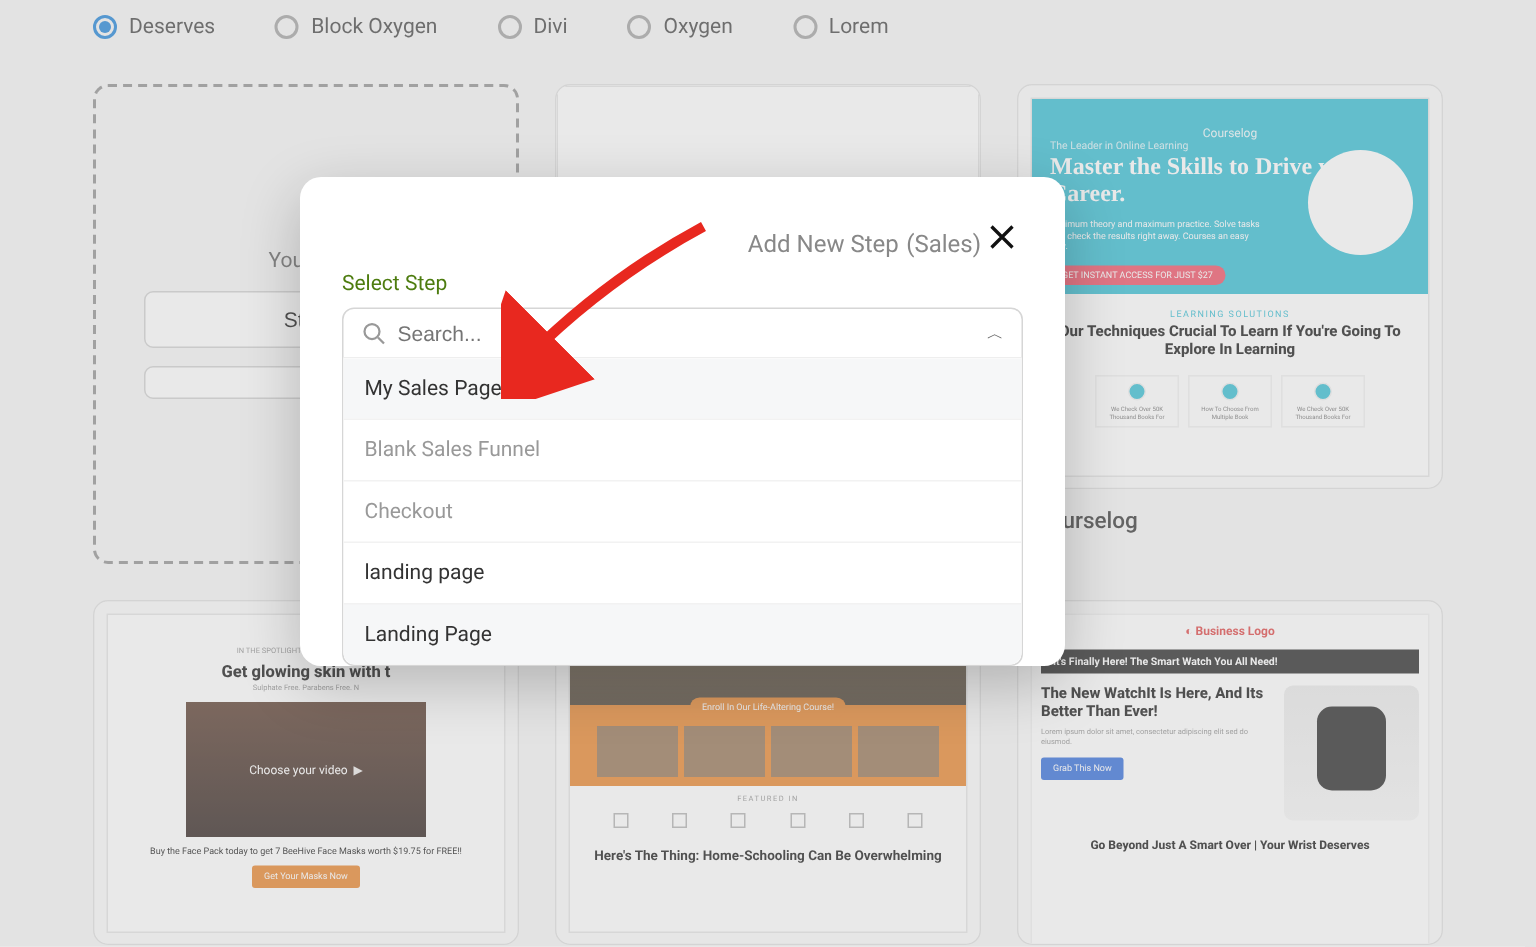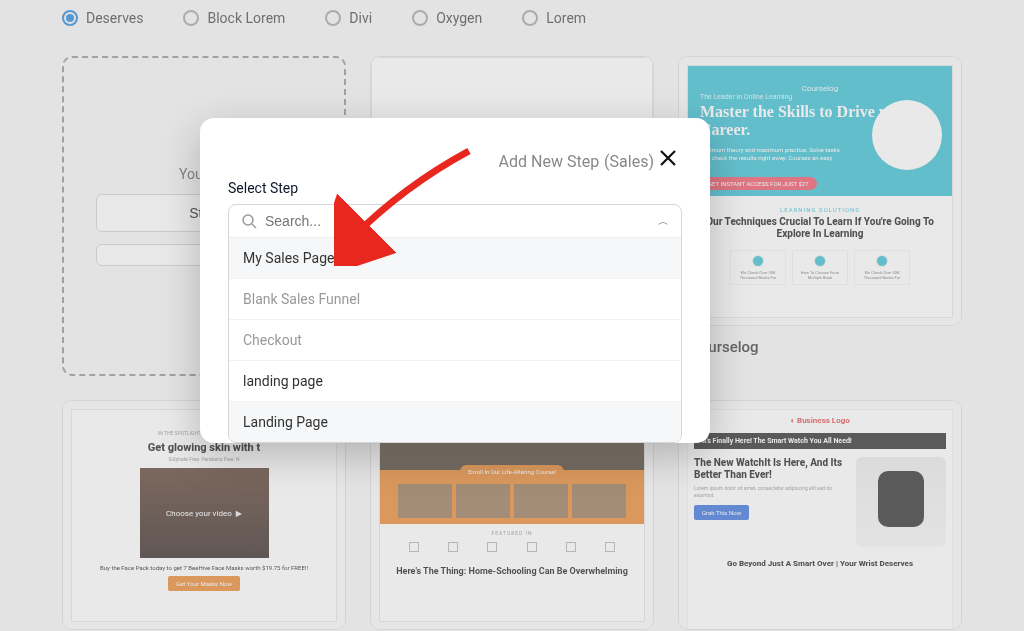--- a/index.html
+++ b/index.html
@@ -148,21 +148,21 @@
     .watch-hero .txt .cta { background:#1e5fd8; color:#fff; font-size:6px; padding:4px 8px; display:inline-block; margin-top:6px; border-radius:2px;}
     .watch-hero .watch-img { width:90px; height:90px; background:linear-gradient(#e8e8e8,#f5f5f5); border-radius:6px; position:relative; flex-shrink:0;}
     .watch-hero .watch-face { position:absolute; top:14px; left:22px; width:46px; height:56px; background:#111; border-radius:10px;}
     .watch-hero .watch-band { position:absolute; top:0; left:32px; width:26px; height:90px; background:#d52828; border-radius:4px; z-index:-1;}
     .watch-hero .footer { text-align:center; font-size:8px; font-weight:800; margin-top:12px;}
     
     .skin-thumb { padding:10px; text-align:center;}
     .skin-thumb small{ font-size:5px; color:#888;}
     .skin-thumb h4{ font-size:11px; font-weight:800; margin-top:2px;}
     .skin-thumb p{ font-size:5px; color:#888; margin-top:2px;}
-    .skin-thumb .video{ width:129px; height:90px; background:linear-gradient(#4a2818,#1a0c08); margin:6px auto; position:relative; display:flex; align-items:center; justify-content:center; color:#fff; font-size:8px;}
+    .skin-thumb .video{ width:160px; height:90px; background:linear-gradient(#4a2818,#1a0c08); margin:6px auto; position:relative; display:flex; align-items:center; justify-content:center; color:#fff; font-size:8px;}
     .skin-thumb .video::after{content:'▶'; opacity:.9; margin-left:4px;}
     .skin-thumb .buy{ font-size:6px; margin-top:3px;}
     .skin-thumb .cta{ background:#e67817; color:#fff; font-size:6px; padding:4px 8px; display:inline-block; margin-top:4px; border-radius:2px;}
     
     .hs-thumb { }
     .hs-hero{ height:60px; background:linear-gradient(#6b5842,#3a2d1c); position:relative;}
     .hs-hero .pill{ position:absolute; left:50%; transform:translateX(-50%); bottom:-8px; background:#e67817; color:#fff; font-size:6px; padding:3px 8px; border-radius:10px;}
     .hs-grid{ background:#e67817; display:flex; gap:4px; padding:14px 8px 6px; justify-content:center;}
     .hs-grid div{ width:54px; height:34px; background:#8a6644;}
     .hs-feat{ text-align:center; font-size:5px; color:#888; letter-spacing:1px; margin-top:6px;}
@@ -201,21 +201,21 @@
       font-size: 24px;
       color: #111;
       cursor: pointer;
       background: none;
       border: none;
       padding: 4px;
       line-height: 1;
     }
     .field-label {
       font-size: 14px;
-      color: #0f172a;
+      color: #4d7c0f;
       margin-bottom: 8px;
     }
     .combo {
       border: 1px solid #d6d6d6;
       border-radius: 8px;
       background: #fff;
     }
     .combo-input {
       display: flex;
       align-items: center;
@@ -269,21 +269,21 @@
 
 <div class="radio-row">
   <div class="radio-item selected">
     <span class="radio-circle">
         <span class="radio-dot"></span>
       </span>
     <span>Deserves</span>
   </div>
   <div class="radio-item">
     <span class="radio-circle"></span>
-    <span>Block Lorem</span>
+    <span>Block Oxygen</span>
   </div>
   <div class="radio-item">
     <span class="radio-circle"></span>
     <span>Divi</span>
   </div>
   <div class="radio-item">
     <span class="radio-circle"></span>
     <span>Oxygen</span>
   </div>
   <div class="radio-item">

